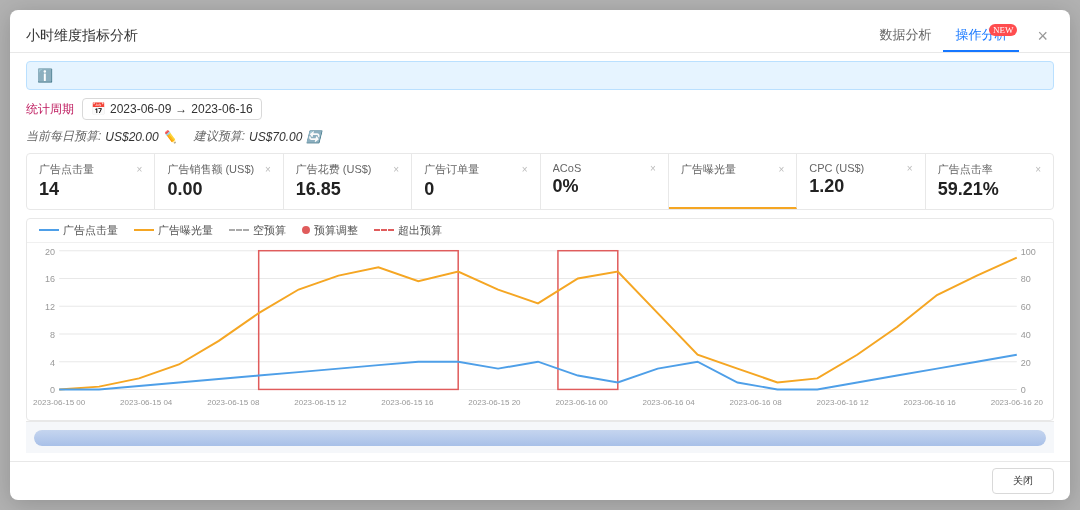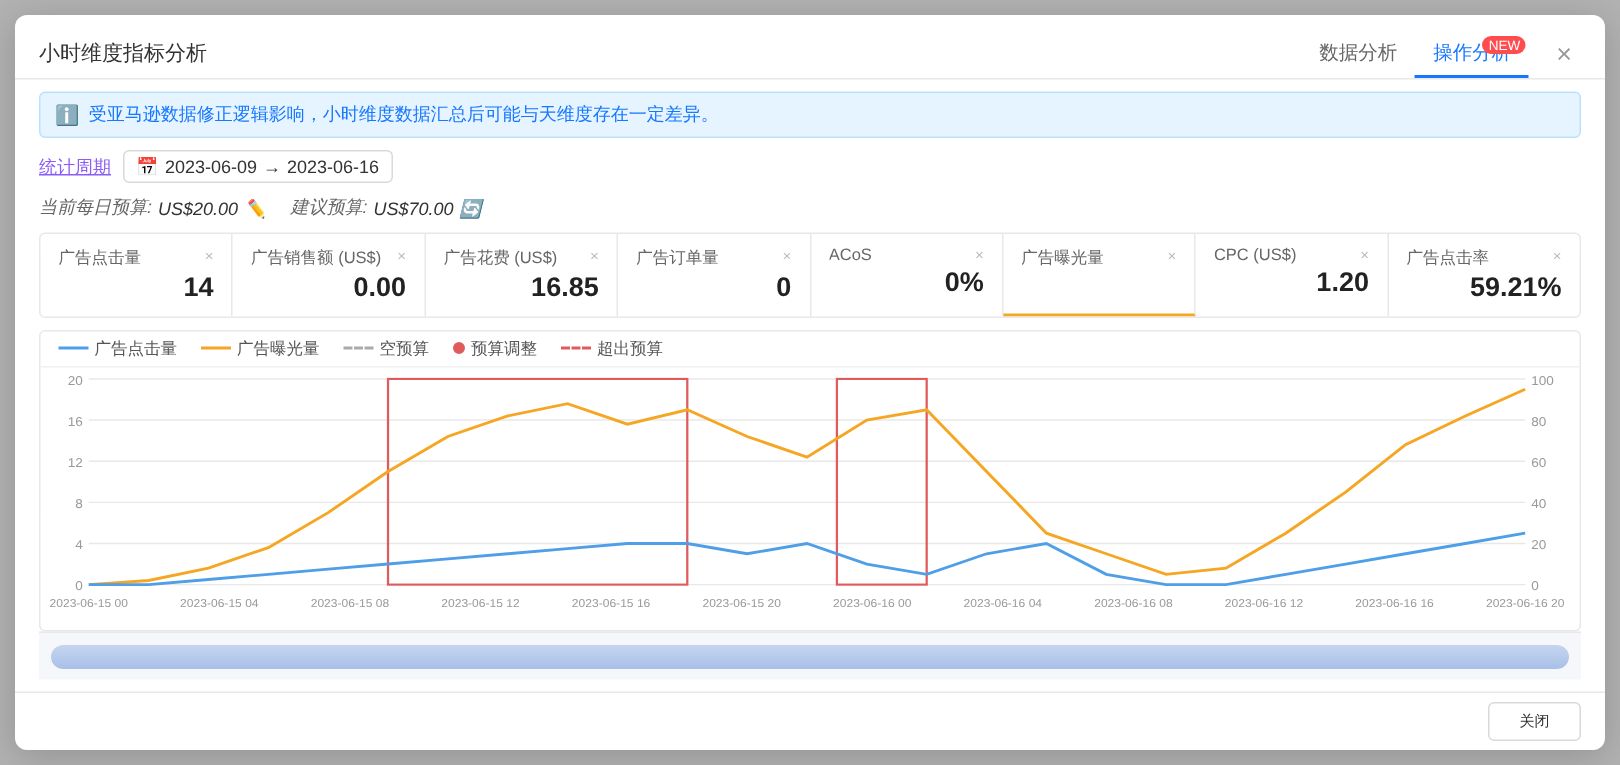--- a/index.html
+++ b/index.html
@@ -59,20 +59,21 @@
       padding: 0 16px;
       margin-top: 0;
     }
     .tab {
       padding: 8px 12px;
       font-size: 13px;
       color: #666;
       cursor: pointer;
       border-bottom: 2px solid transparent;
       position: relative;
+      font-family: Liberation Serif, serif;
     }
     .tab.active {
       color: #1677ff;
       border-bottom: 2px solid #1677ff;
     }
     .tab-badge {
       background: #ff4d4f;
       color: #fff;
       font-size: 9px;
       border-radius: 6px;
@@ -108,22 +109,21 @@
     .date-row {
       display: flex;
       align-items: center;
       gap: 8px;
       margin-bottom: 8px;
       font-size: 12px;
       color: #555;
       flex-shrink: 0;
     }
     .date-label {
-      color: #8b5cf6;
-      text-decoration: underline;
+      color: #be185d;
     }
     .date-range {
       display: flex;
       align-items: center;
       gap: 4px;
       border: 1px solid #d9d9d9;
       border-radius: 4px;
       padding: 3px 8px;
       background: #fff;
       font-size: 12px;
@@ -197,21 +197,20 @@
       color: #bbb;
       font-size: 10px;
       cursor: pointer;
       flex-shrink: 0;
     }
     .metric-value {
       font-size: 18px;
       font-weight: 600;
       color: #222;
       line-height: 1.2;
-      text-align: right;
     }
     .chart-area {
       flex: 1;
       position: relative;
       min-height: 0;
       border: 1px solid #e8e8e8;
       border-radius: 4px;
       overflow: hidden;
       background: #fff;
     }
@@ -318,21 +317,20 @@
           <span>操作分析</span>
           <span class="tab-badge">NEW</span>
         </div>
       </div>
       <button class="close-btn" style="margin-left:12px;font-size:18px;">×</button>
     </div>
   </div>
 
   <div class="notice-bar">
     <span class="notice-icon">ℹ️</span>
-    <span>受亚马逊数据修正逻辑影响，小时维度数据汇总后可能与天维度存在一定差异。</span>
   </div>
 
   <div class="content-area">
 
     <div class="date-row">
       <span class="date-label">统计周期</span>
       <div class="date-range">
         <span class="cal-icon">📅</span>
         <span>2023-06-09</span>
         <span>→</span>

